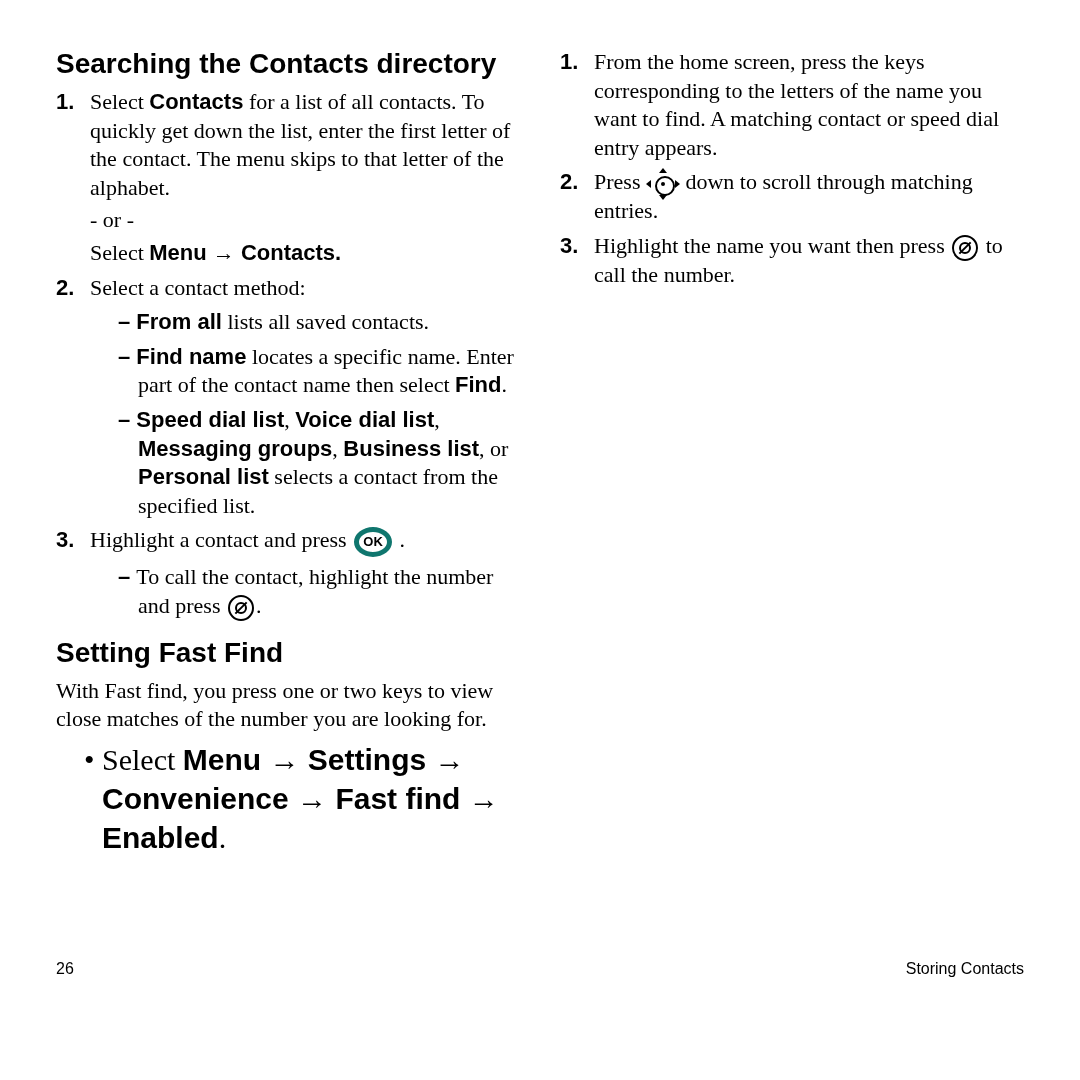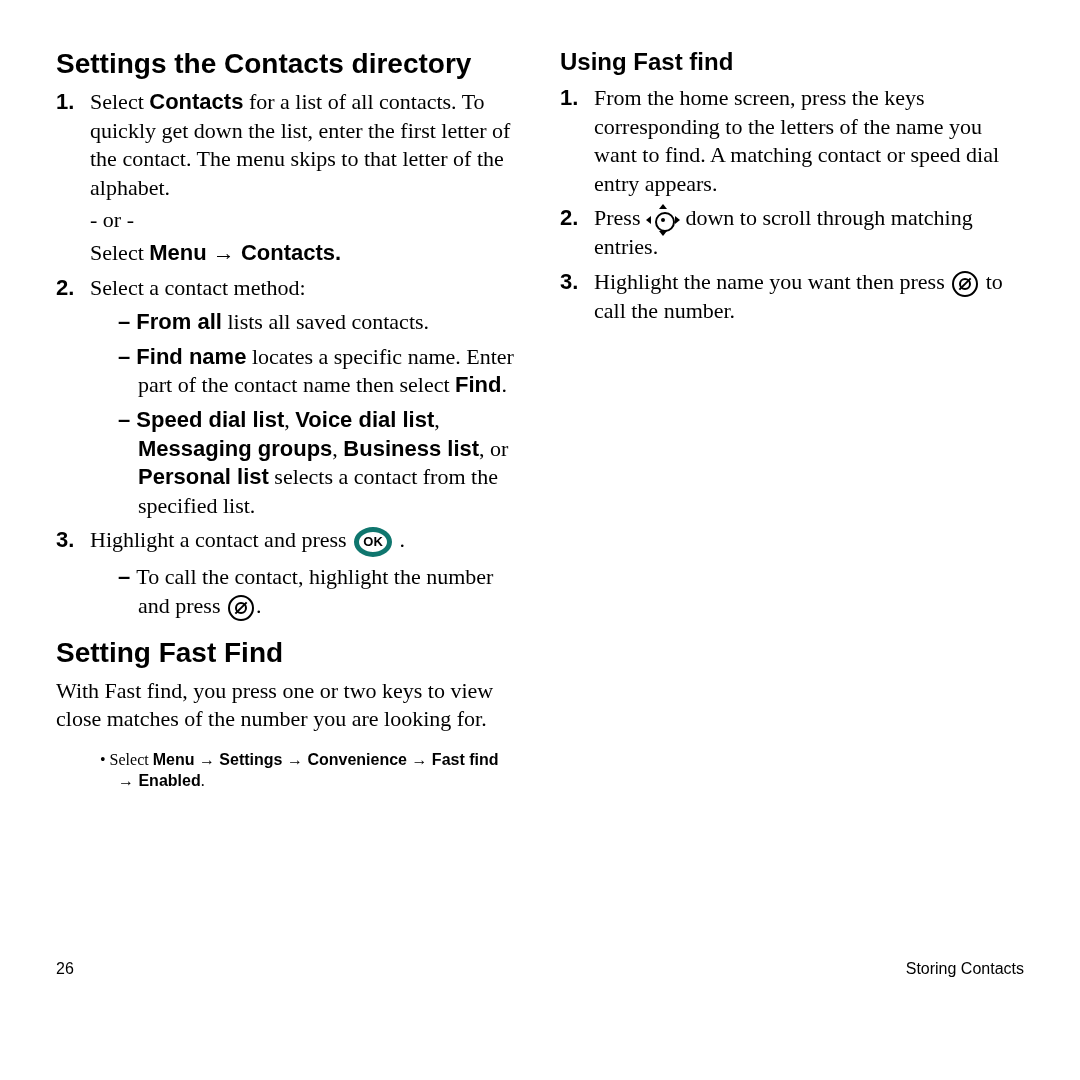--- a/index.html
+++ b/index.html
@@ -27,21 +27,21 @@
     font-family:Arial,Helvetica,sans-serif;
     font-weight:bold;
     font-size:24px;
     margin:0 0 8px 0;
   }
   ol{margin:0 0 16px 0;padding-left:30px;font-size:22px;line-height:1.3;}
   ol>li{margin-bottom:6px;padding-left:4px;}
   .sub{margin:6px 0 6px 0;padding-left:28px;list-style:none;}
   .sub>li{margin-bottom:6px;text-indent:-20px;padding-left:20px;}
   .sub>li::before{content:"–  ";font-family:Arial,Helvetica,sans-serif;font-weight:bold;}
-  .bullet{margin:16px;padding-left:28px;list-style:none;font-size:16px;line-height:1.3;}
+  .bullet{margin:0;padding-left:28px;list-style:none;font-size:30px;line-height:1.3;}
   .bullet>li{text-indent:-18px;padding-left:18px;margin-bottom:6px;}
   .bullet>li::before{content:"•  ";}
   .bold{font-family:Arial,Helvetica,sans-serif;font-weight:bold;}
   .p{font-size:22px;line-height:1.3;margin:0 0 6px 0;}
   .or{margin:4px 0 4px 0;}
   .inline-icon{
     display:inline-block;vertical-align:middle;
     border:5px solid #0f766e;border-radius:50%;
     width:28px;height:20px;
     font-family:Arial,Helvetica,sans-serif;font-weight:bold;
@@ -93,21 +93,21 @@
     position:absolute;left:-30px;
     font-family:Arial,Helvetica,sans-serif;font-weight:bold;
   }
 </style>
 </head>
 <body>
 
 <div class="page">
 
   <div class="col">
-    <h2>Settings the Contacts directory</h2>
+    <h2>Searching the Contacts directory</h2>
 
     <ol>
       <li>
         <span>Select </span><span class="bold">Contacts</span><span> for a list of all contacts. To quickly get down the list, enter the first letter of the contact. The menu skips to that letter of the alphabet.</span>
         <div class="p or">- or -</div>
         <div class="p"><span>Select </span><span class="bold">Menu → Contacts.</span></div>
       </li>
       <li>
         <span>Select a contact method:</span>
         <ul class="sub">
@@ -125,21 +125,20 @@
     </ol>
 
     <h2>Setting Fast Find</h2>
     <p class="p">With Fast find, you press one or two keys to view close matches of the number you are looking for.</p>
     <ul class="bullet">
       <li><span>Select </span><span class="bold">Menu → Settings → Convenience → Fast find → Enabled</span><span>.</span></li>
     </ul>
   </div>
 
   <div class="col">
-    <h3>Using Fast find</h3>
     <ol>
       <li>From the home screen, press the keys corresponding to the letters of the name you want to find. A matching contact or speed dial entry appears.</li>
       <li>
         <span>Press </span><span class="nav-icon"><span class="center"></span><span class="aU"></span><span class="aD"></span><span class="aL"></span><span class="aR"></span></span><span> down to scroll through matching entries.</span>
       </li>
       <li>
         <span>Highlight the name you want then press </span><span class="round-icon slash"></span><span> to call the number.</span>
       </li>
     </ol>
   </div>

